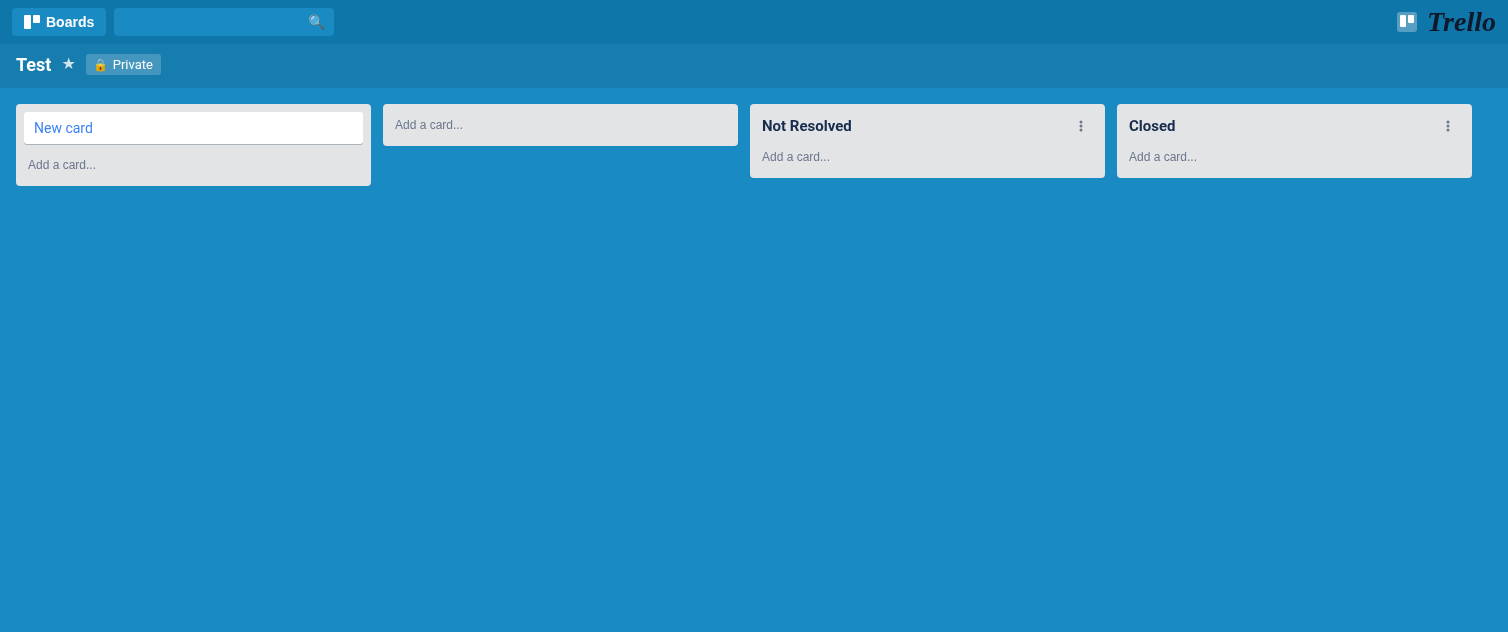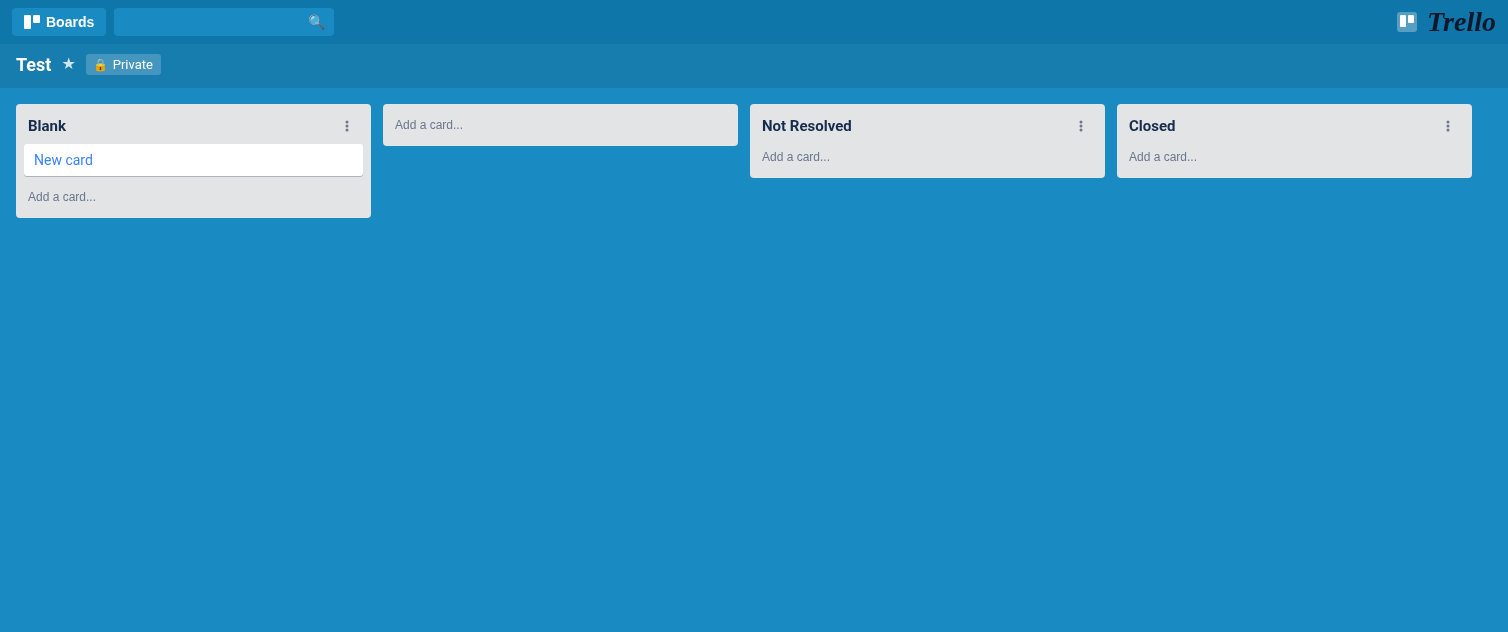--- a/index.html
+++ b/index.html
@@ -257,30 +257,20 @@
   <span class="board-title">Test</span>
   <span class="board-star-icon">★</span>
   <div class="board-privacy">
     <span class="board-privacy-icon">🔒</span>
     <span>Private</span>
   </div>
 </div>
 
 <div class="board-content" id="lists-container">
 <div class="list">
-      <div class="list-header">
-        <span class="list-title">Blank</span>
-        <button class="list-menu-btn">
-          <svg width="16" height="16" viewBox="0 0 16 16" fill="none">
-            <circle cx="8" cy="4" r="1.5" fill="#6b778c"></circle>
-            <circle cx="8" cy="8" r="1.5" fill="#6b778c"></circle>
-            <circle cx="8" cy="12" r="1.5" fill="#6b778c"></circle>
-          </svg>
-        </button>
-      </div>
       <div class="card">New card</div>
       <button class="add-card-btn">Add a card...</button>
     </div>
     <div class="list">
       <button class="add-card-btn">Add a card...</button>
     </div>
     <div class="list">
       <div class="list-header">
         <span class="list-title">Not Resolved</span>
         <button class="list-menu-btn">

